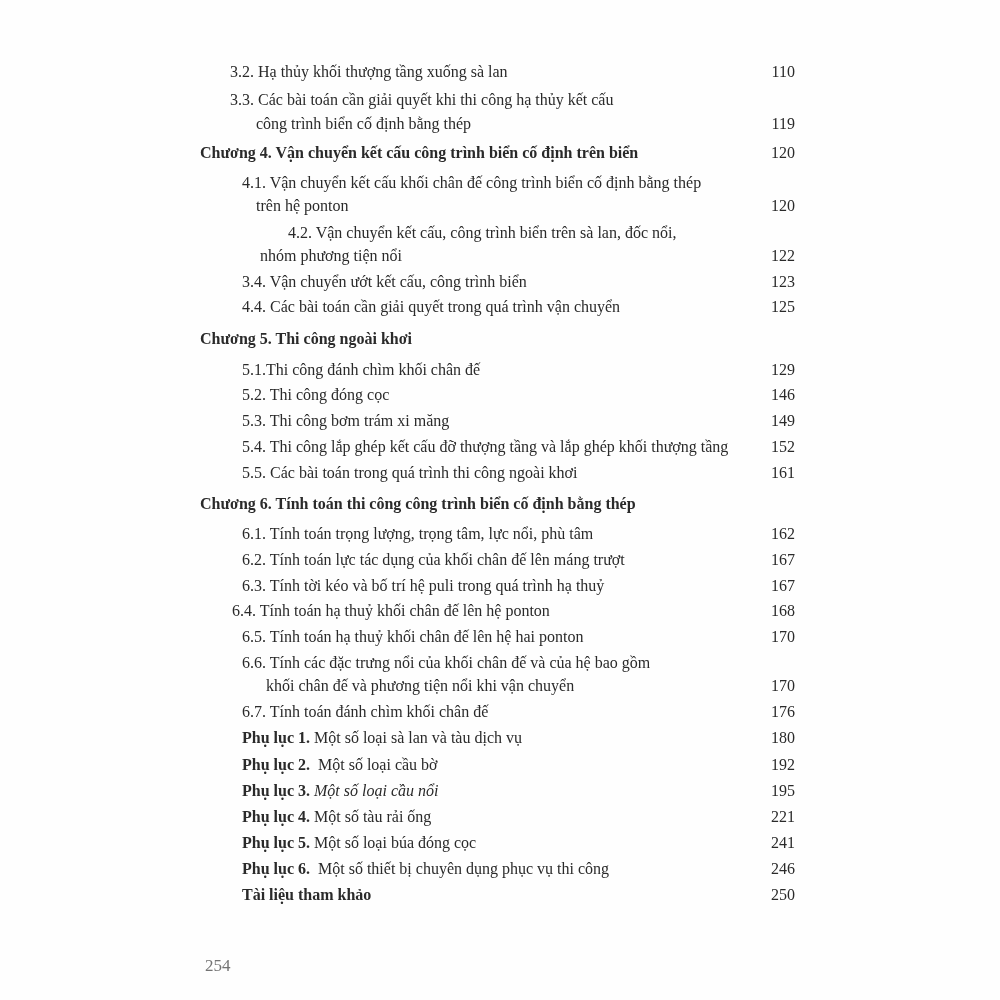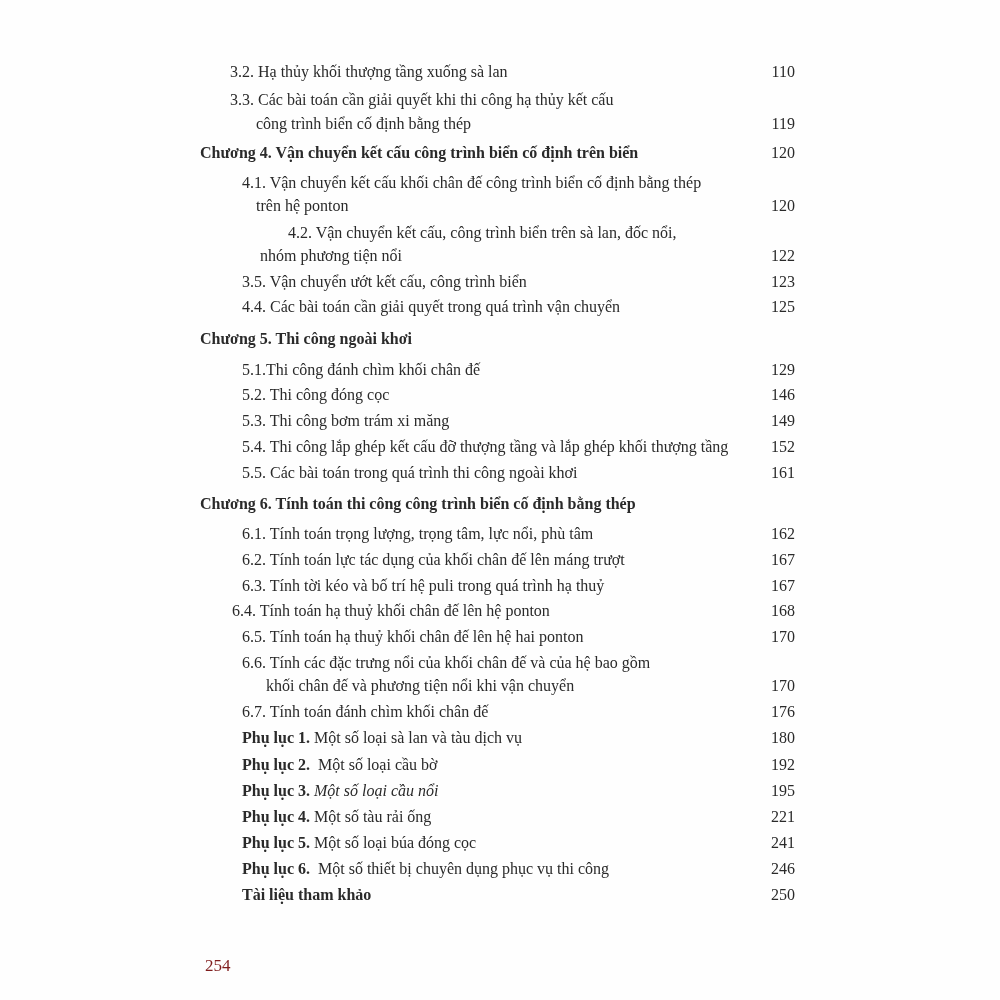--- a/index.html
+++ b/index.html
@@ -40,21 +40,21 @@
       right: 0;
       text-align: left;
     }
     .chapter .txt { font-weight: bold; }
     .bold { font-weight: bold; }
     .folio {
       position: absolute;
       left: 205px;
       top: 956px;
       font-size: 17px;
-      color: #7f1d1d;
+      color: #737373;
     }
   </style>
 </head>
 <body>
 
 <div class="page">
   <div id="toc">
       <div class="row" style="top: 62px;">
         <span class="txt" style="left: 30px;">3.2. Hạ thủy khối thượng tầng xuống sà lan</span>
         <span class="pg">110</span>
@@ -81,21 +81,21 @@
       </div>
       <div class="row" style="top: 223px;">
         <span class="txt" style="left: 42px; margin-left: 46px;">4.2. Vận chuyển kết cấu, công trình biển trên sà lan, đốc nổi,</span>
         <span class="pg"></span>
       </div>
       <div class="row" style="top: 246px;">
         <span class="txt" style="left: 60px;">nhóm phương tiện nổi</span>
         <span class="pg">122</span>
       </div>
       <div class="row" style="top: 272px;">
-        <span class="txt" style="left: 42px;">3.5. Vận chuyển ướt kết cấu, công trình biển</span>
+        <span class="txt" style="left: 42px;">3.4. Vận chuyển ướt kết cấu, công trình biển</span>
         <span class="pg">123</span>
       </div>
       <div class="row" style="top: 297px;">
         <span class="txt" style="left: 42px;">4.4. Các bài toán cần giải quyết trong quá trình vận chuyển</span>
         <span class="pg">125</span>
       </div>
       <div class="row chapter" style="top: 329px;">
         <span class="txt" style="left: 0px;">Chương 5. Thi công ngoài khơi</span>
         <span class="pg"></span>
       </div>

